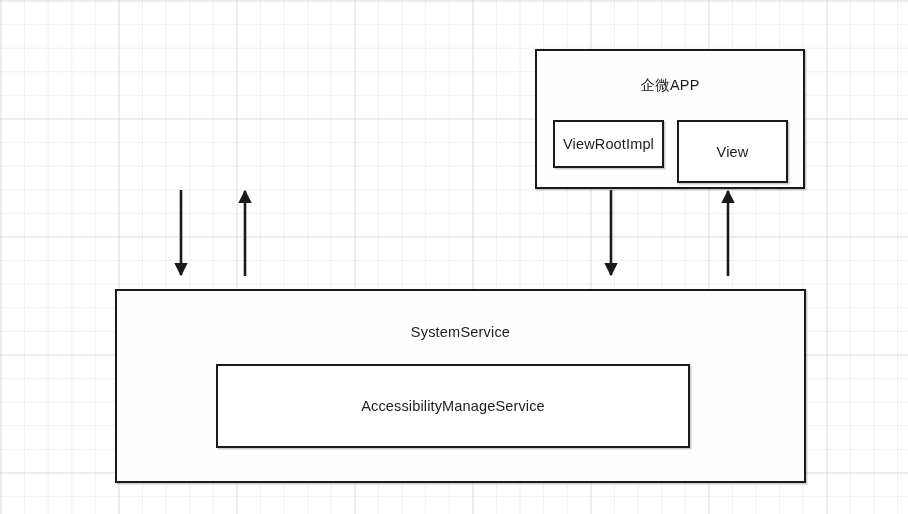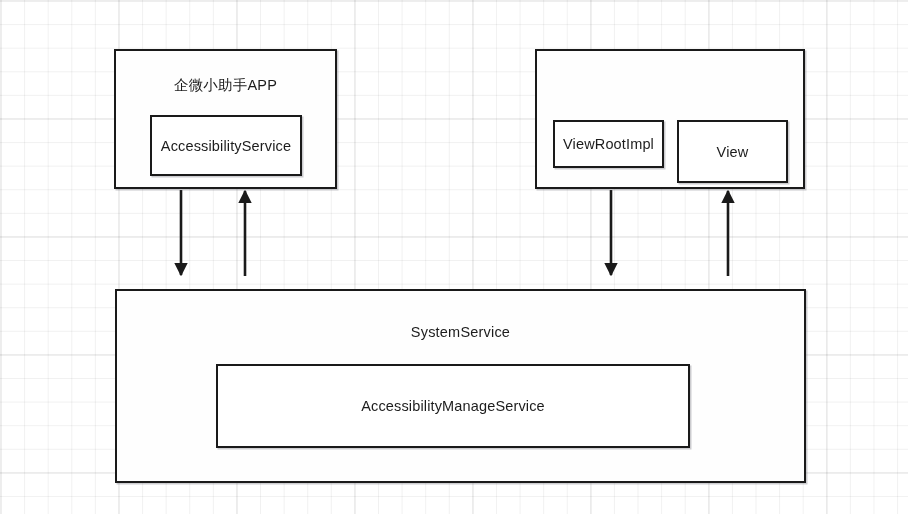--- a/index.html
+++ b/index.html
@@ -117,28 +117,23 @@
 
     <line x1="181" y1="190" x2="181" y2="275" stroke="#1a1a1a" stroke-width="2.6" marker-end="url(#arrow-head)"></line>
 
     <line x1="245" y1="276" x2="245" y2="191" stroke="#1a1a1a" stroke-width="2.6" marker-end="url(#arrow-head)"></line>
 
     <line x1="611" y1="190" x2="611" y2="275" stroke="#1a1a1a" stroke-width="2.6" marker-end="url(#arrow-head)"></line>
 
     <line x1="728" y1="276" x2="728" y2="191" stroke="#1a1a1a" stroke-width="2.6" marker-end="url(#arrow-head)"></line>
   </svg>
 
-  <div class="node" id="box-helper-app">
-    <div class="node-title" id="title-helper-app">企微小助手APP</div>
-    <div class="node-inner" id="box-accessibility-service">
-      <div class="node-label">AccessibilityService</div>
-    </div>
-  </div>
 
   <div class="node" id="box-qiwei-app">
+    <div class="node-title" id="title-qiwei-app">企微APP</div>
     <div class="node-inner" id="box-viewrootimpl">
       <div class="node-label">ViewRootImpl</div>
     </div>
     <div class="node-inner" id="box-view">
       <div class="node-label">View</div>
     </div>
   </div>
 
   <div class="node" id="box-system-service">
     <div class="node-title" id="title-system-service">SystemService</div>

